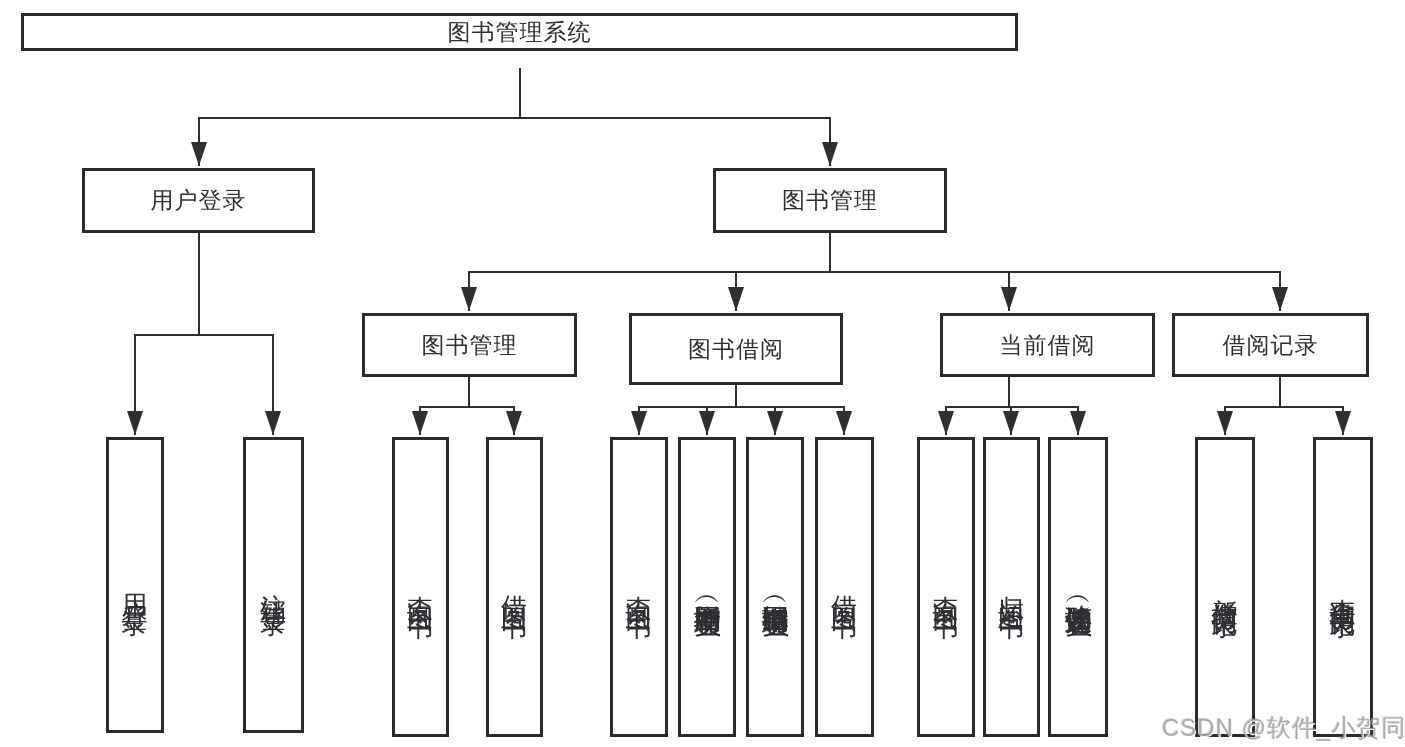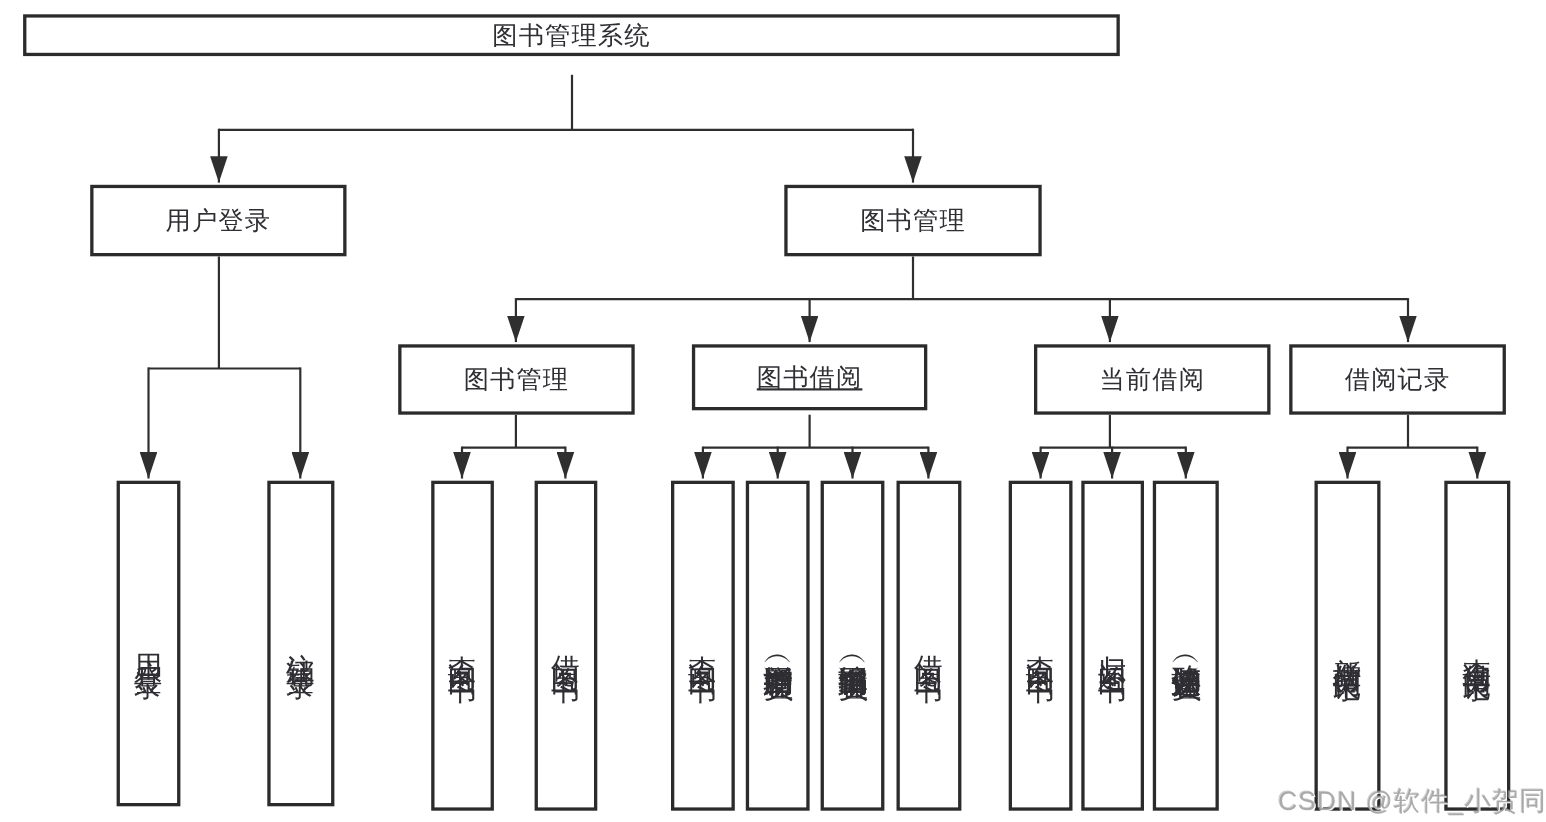--- a/index.html
+++ b/index.html
@@ -121,21 +121,21 @@
       <path d="M1343 406 L1343 435" marker-end="url(#arrow)"></path>
     </g>
   </svg>
 
   <div class="node" style="left:21px; top:13px; width:997px; height:38px;">图书管理系统</div>
 
   <div class="node" style="left:82px; top:168px; width:233px; height:65px;">用户登录</div>
   <div class="node" style="left:713px; top:168px; width:234px; height:65px;">图书管理</div>
 
   <div class="node" style="left:362px; top:313px; width:215px; height:64px;">图书管理</div>
-  <div class="node" style="left:629px; top:313px; width:214px; height:60px;text-decoration:underline;">图书借阅</div>
+  <div class="node" style="left:629px; top:313px; width:214px; height:72px;">图书借阅</div>
   <div class="node" style="left:940px; top:313px; width:215px; height:64px;">当前借阅</div>
   <div class="node" style="left:1172px; top:313px; width:197px; height:64px;">借阅记录</div>
 
   <div class="vnode" style="left:106px; top:437px; width:58px; height:296px;">
     <span class="vtext">用户登录</span>
   </div>
   <div class="vnode" style="left:243px; top:437px; width:61px; height:296px;">
     <span class="vtext">注销登录</span>
   </div>
 

